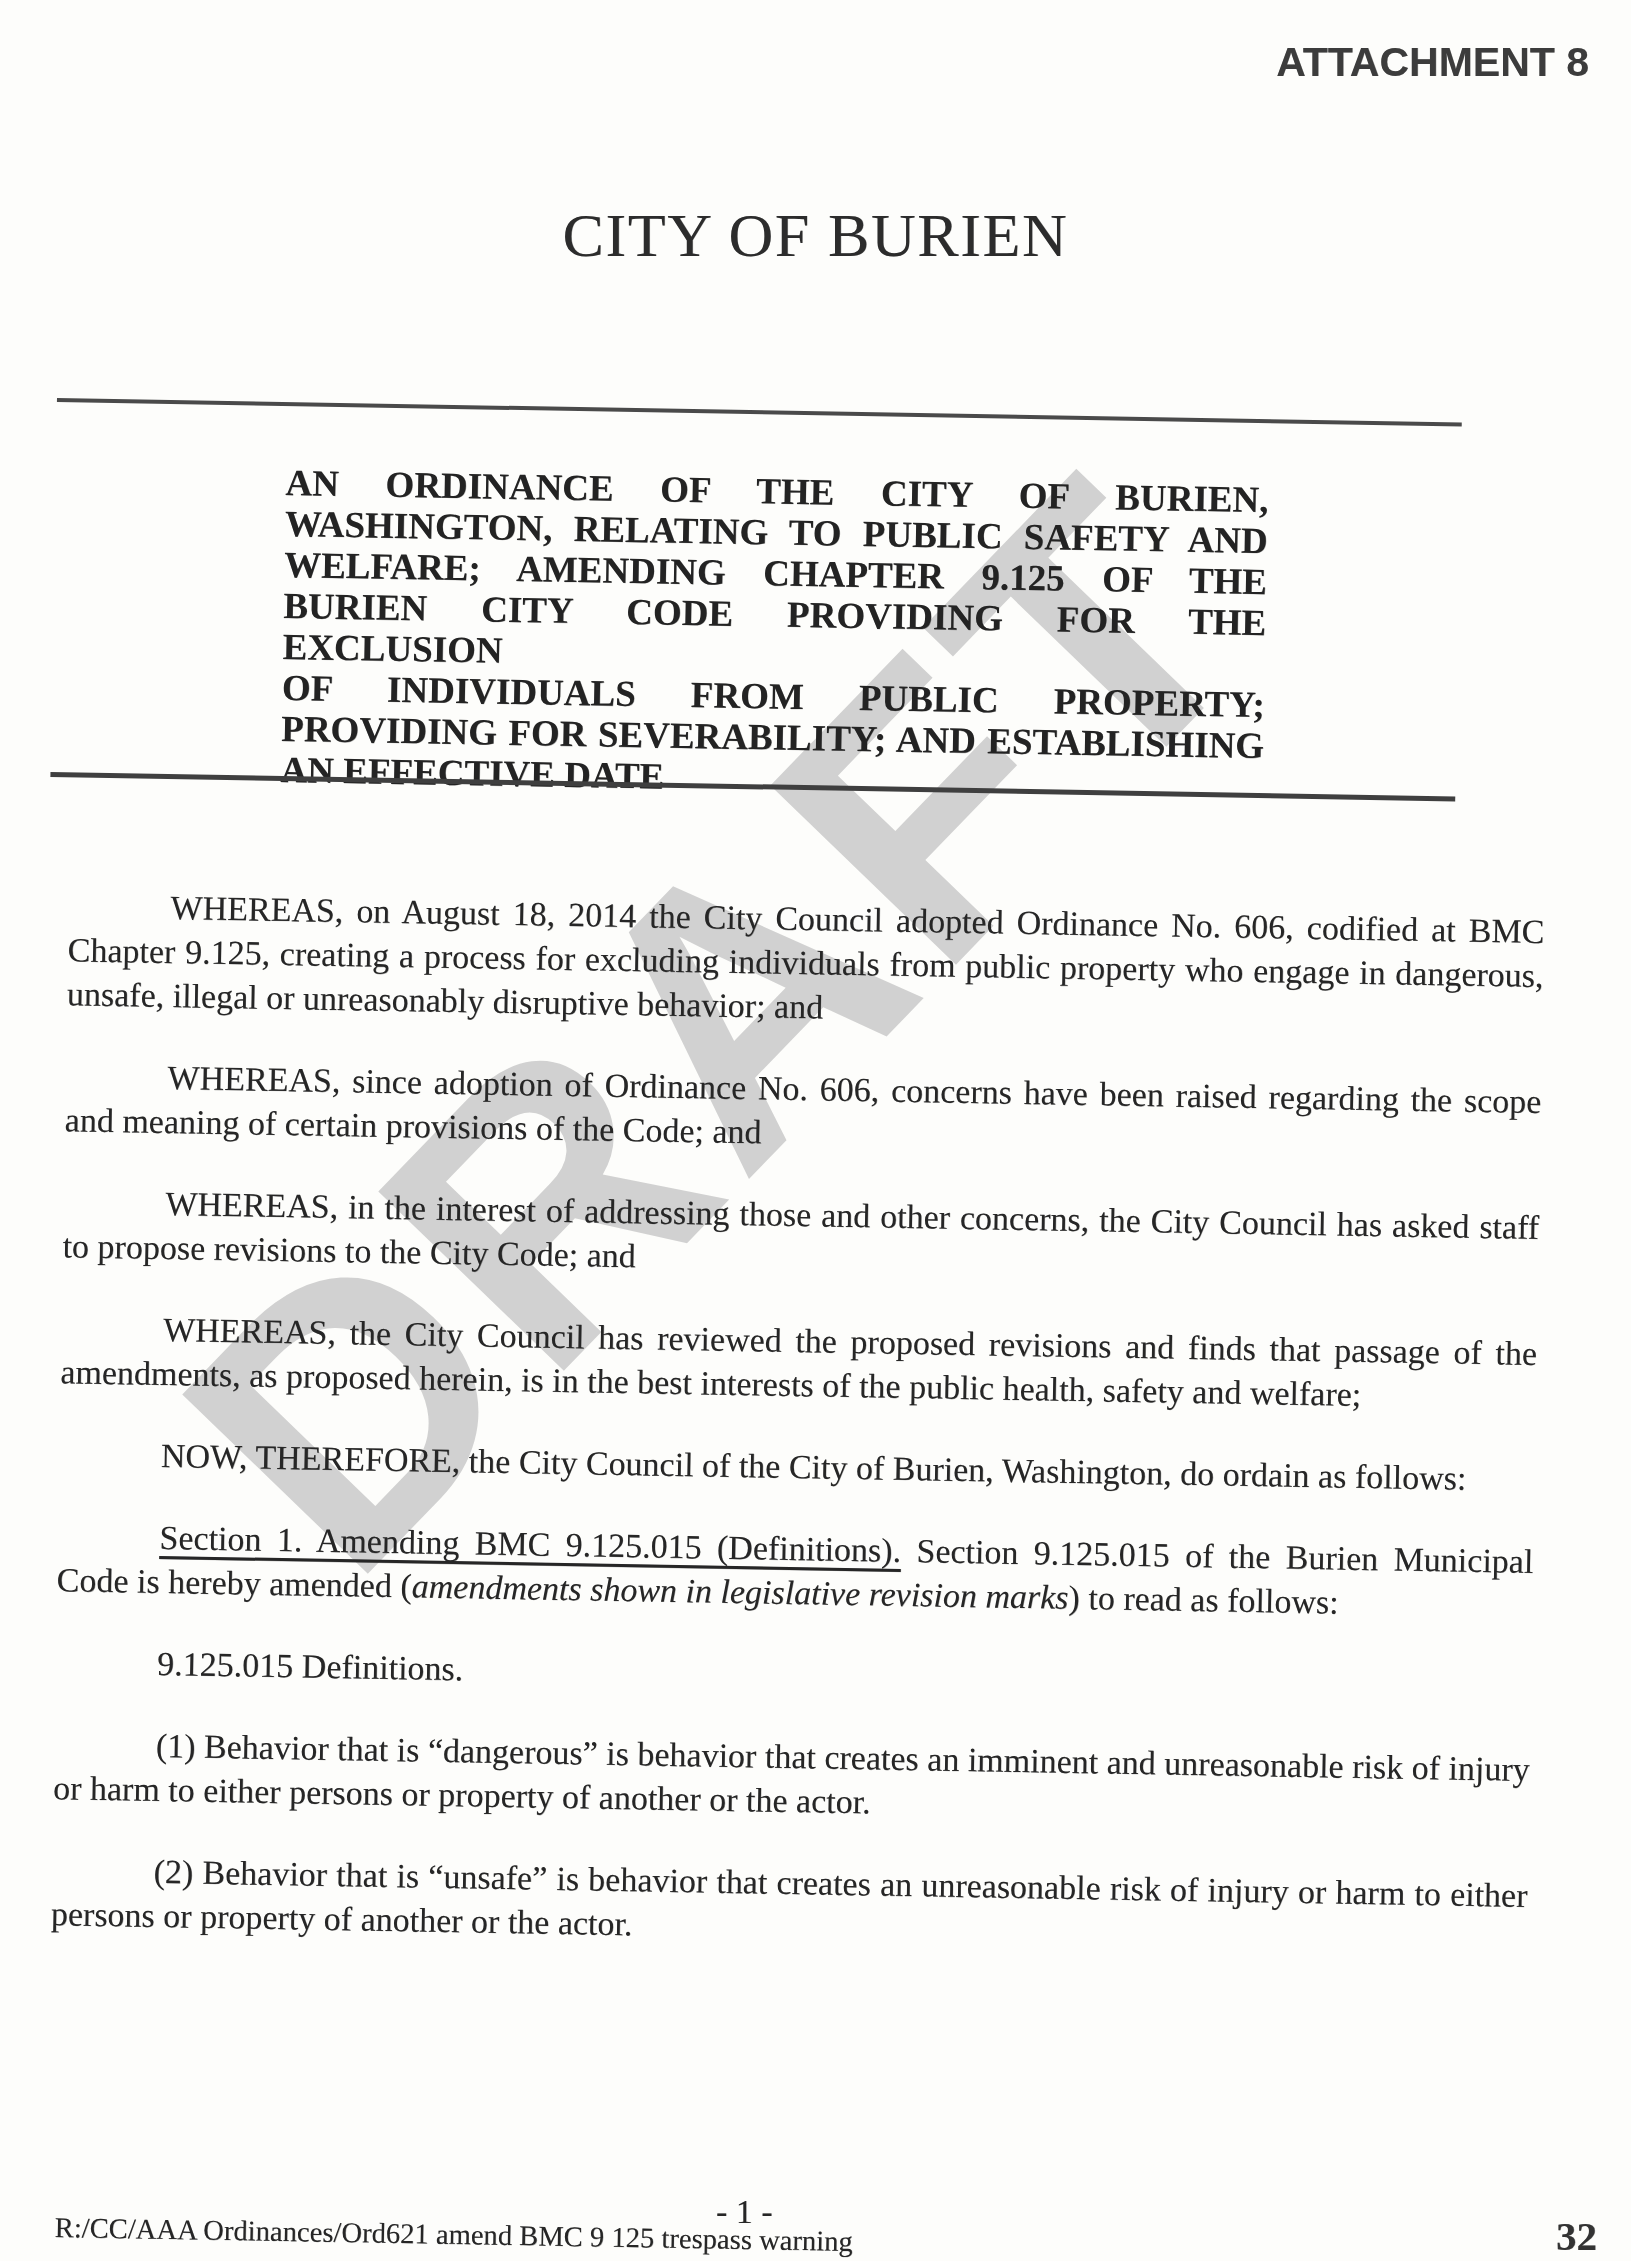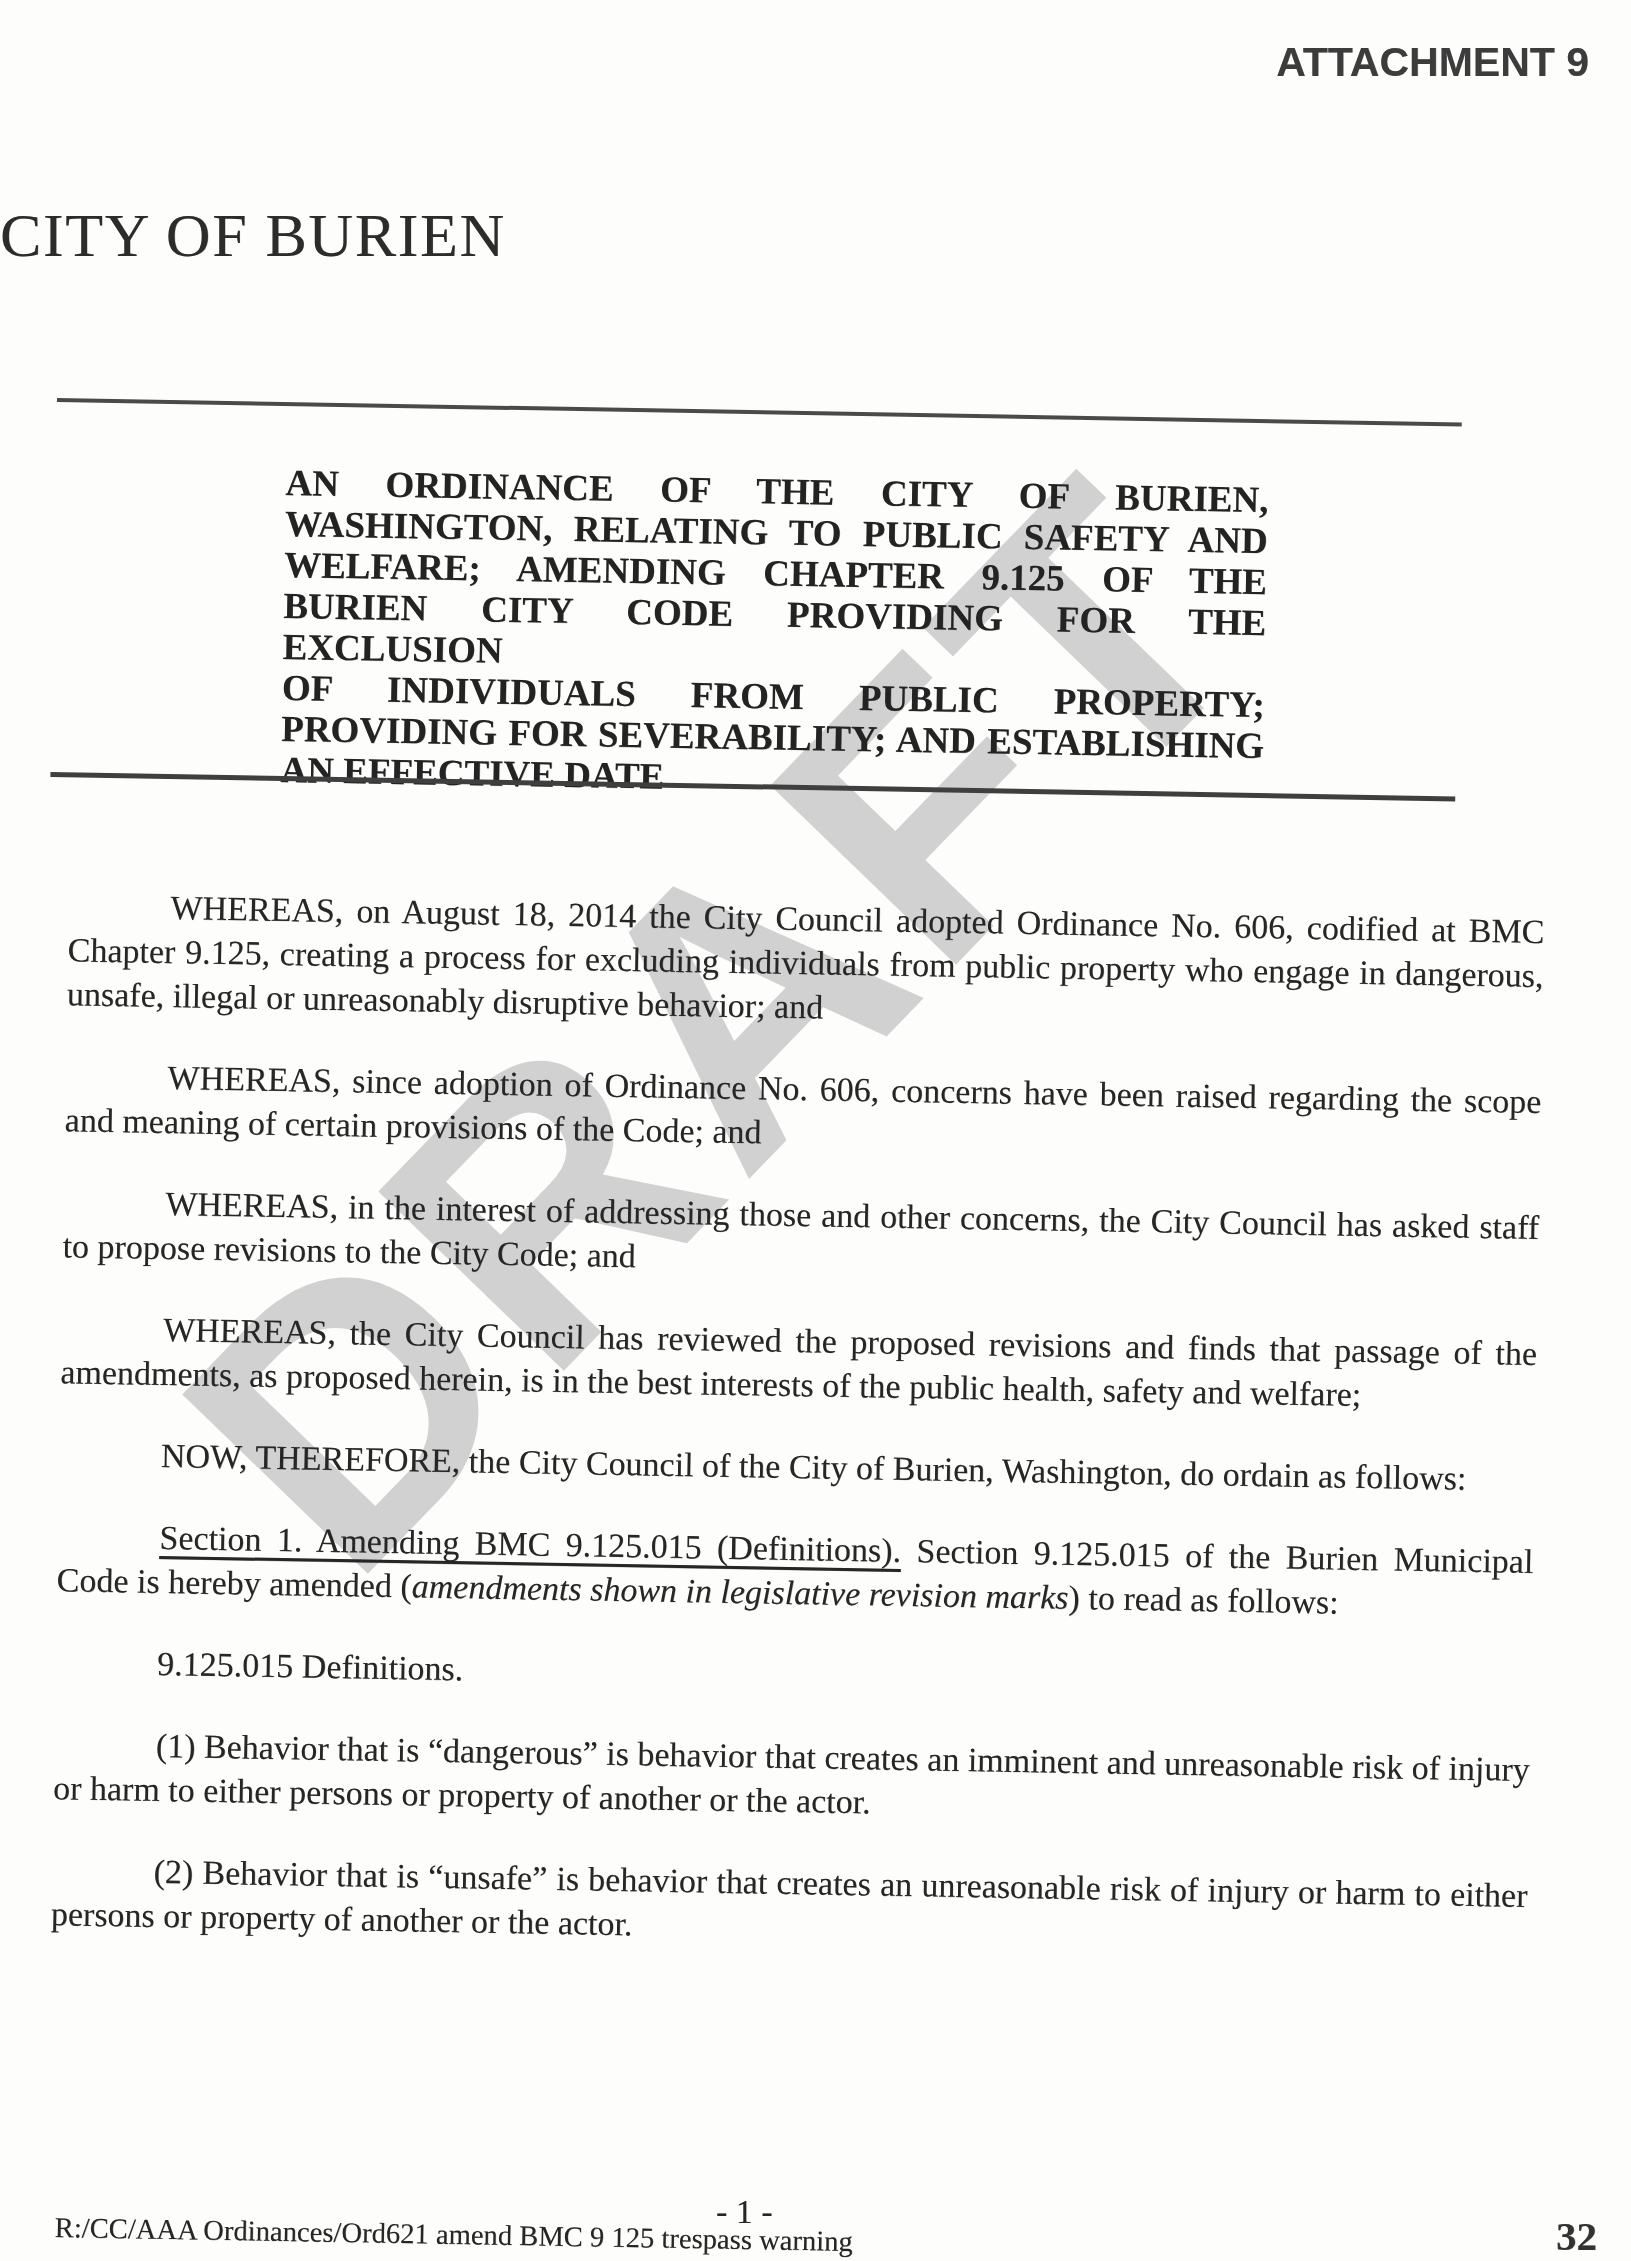--- a/index.html
+++ b/index.html
@@ -29,21 +29,21 @@
   }
   
   .attachment{
     position:absolute;top:39px;right:42px;
     font-family:"Liberation Sans",sans-serif;
     font-weight:bold;font-size:41px;color:#3c3c3c;
     z-index:2;
   }
   .title-block{
     position:absolute;top:204px;left:0;width:100%;
-    z-index:2;
+    text-align:center;z-index:2;
   }
   .doc-title{font-size:62px;line-height:1;letter-spacing:1.6px;color:#2c2c2c;font-weight:normal;margin:0;}
   .doc-subtitle{font-size:44px;line-height:1;margin:14.7px 0 0 0;font-weight:normal;color:#2c2c2c;}
   .doc-ordno{font-size:34px;line-height:1;margin:31px 0 0 0;font-weight:bold;color:#242424;}
   
   .tilt-wrap{
     position:absolute;left:57px;top:398px;width:1419px;height:1713px;
     transform:rotate(1deg);transform-origin:0 0;
     z-index:1;
   }
@@ -88,21 +88,21 @@
     font-size:41px;font-weight:bold;z-index:2;color:#333;
   }
 </style>
 </head>
 <body>
 
 <div class="page">
 
   <div class="watermark">DRAFT</div>
 
-  <div class="attachment">ATTACHMENT 9</div>
+  <div class="attachment">ATTACHMENT 8</div>
 
   <div class="title-block">
     <h1 class="doc-title">CITY OF BURIEN</h1>
   </div>
 
   <div class="tilt-wrap">
 
     <div class="rule rule-top"></div>
 
     <div class="summary">

